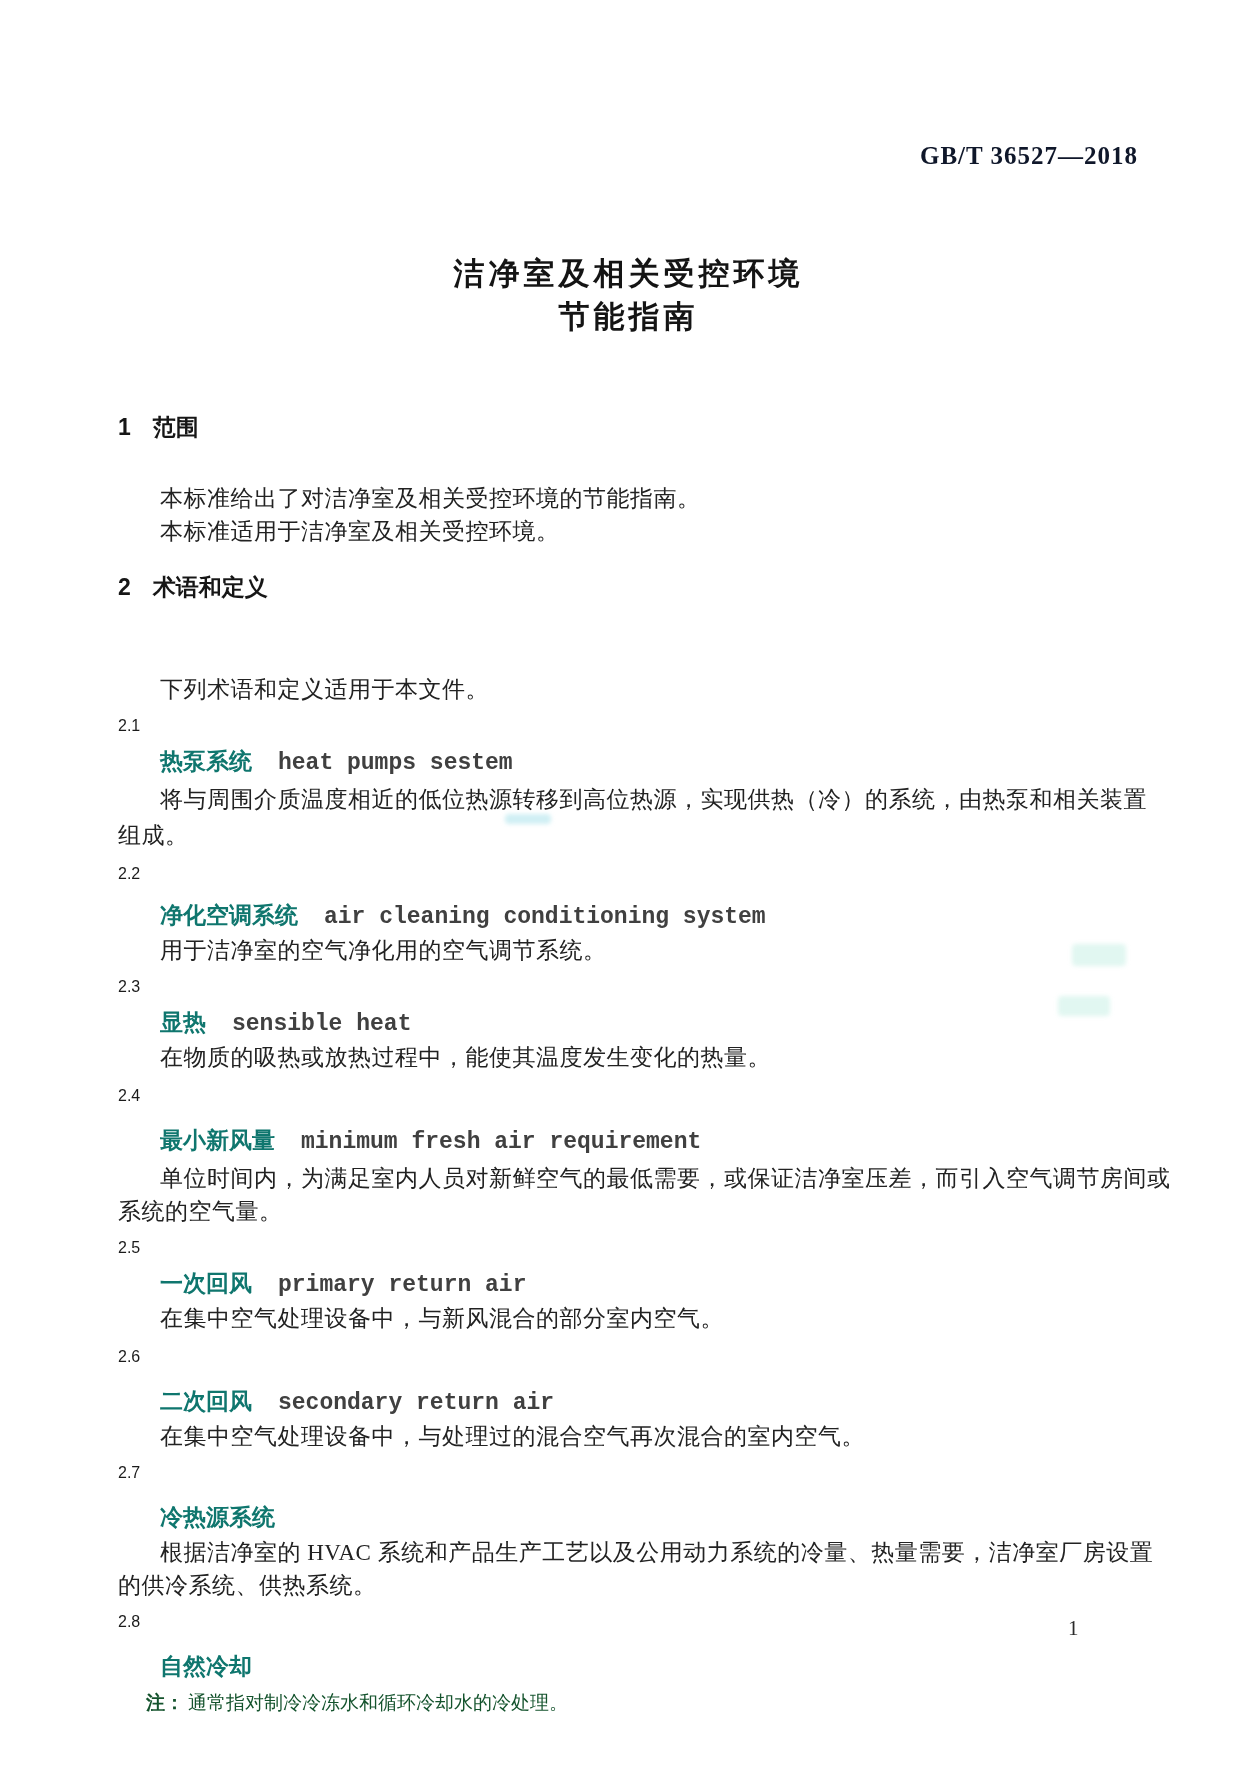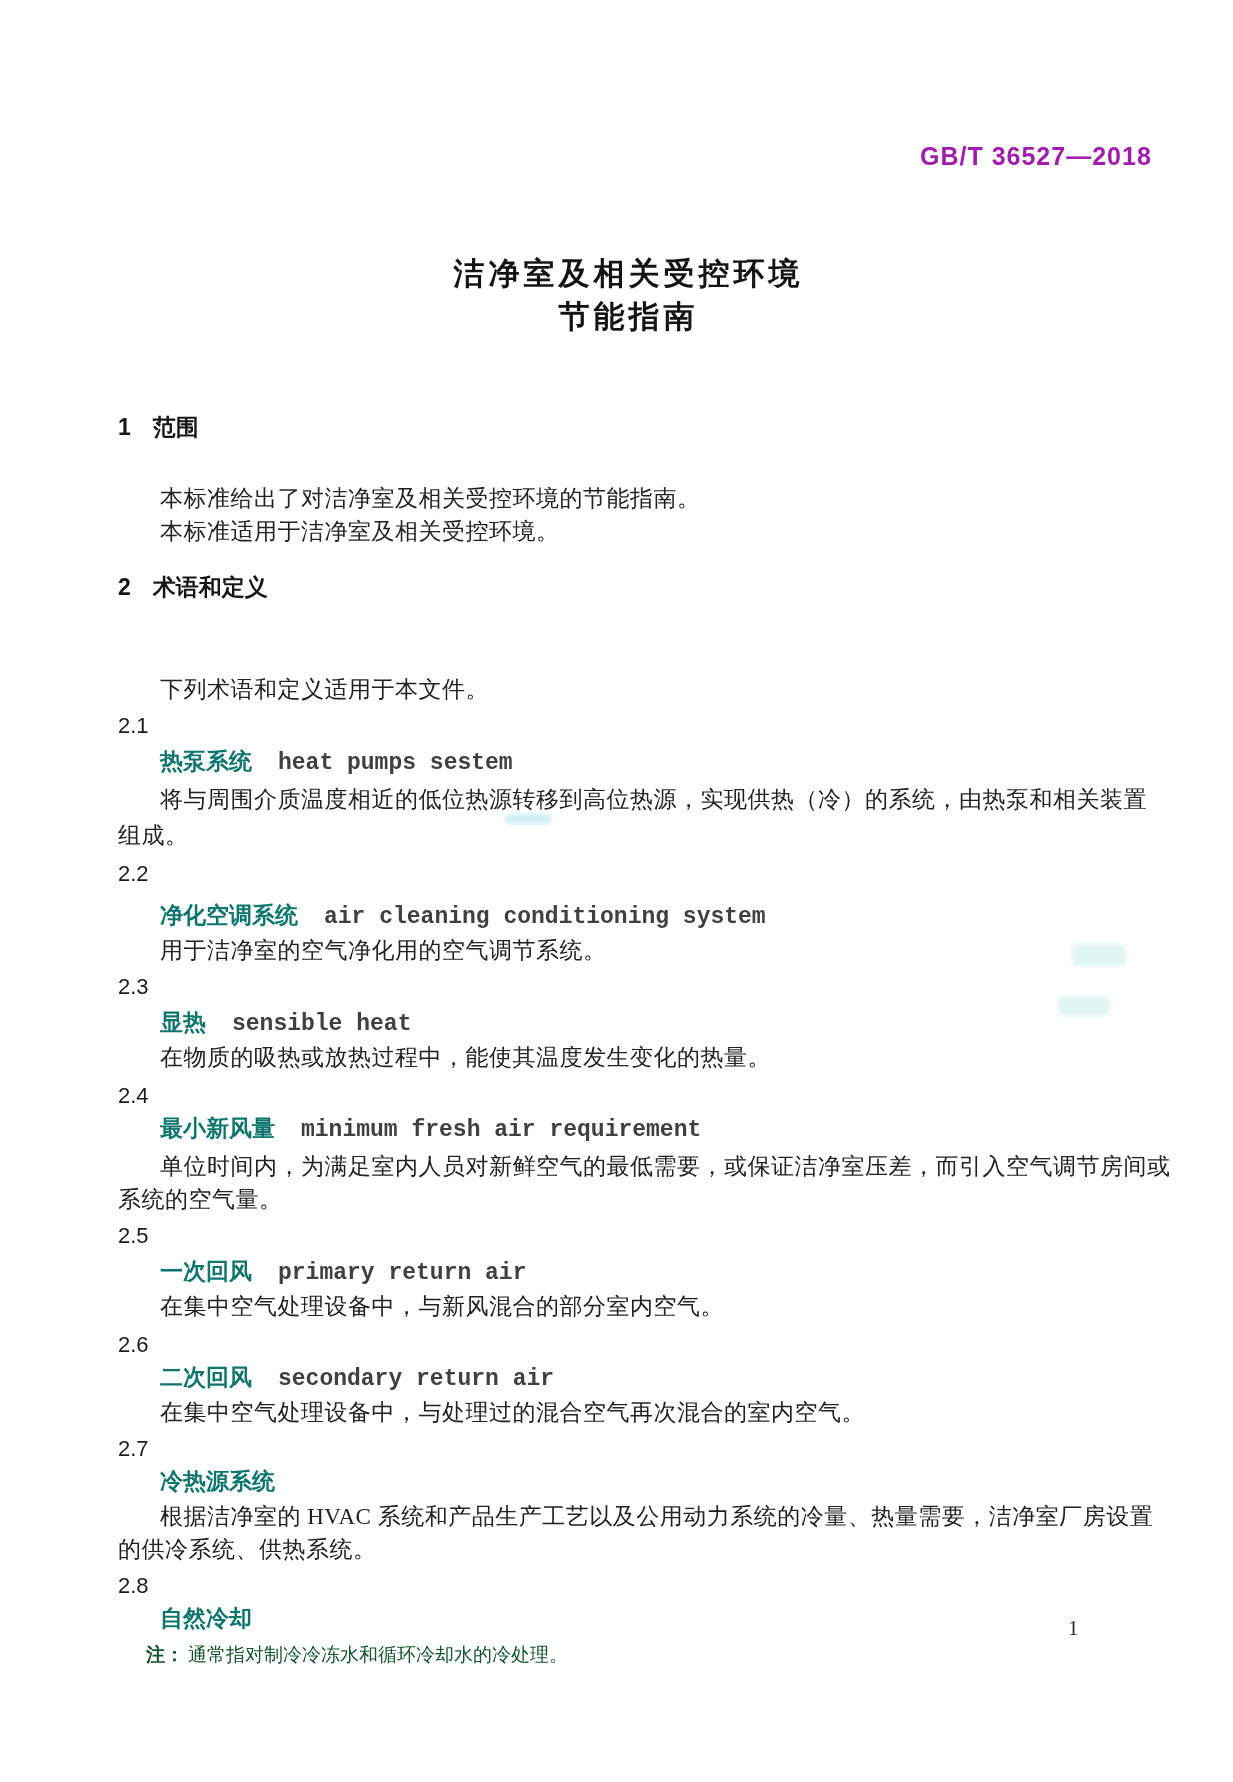--- a/index.html
+++ b/index.html
@@ -11,25 +11,25 @@
     background: #ffffff;
     font-family: "Liberation Serif", "DejaVu Serif", serif;
     color: #1f1f1f;
     overflow: hidden;
     box-sizing: border-box;
   }
   .doc-code {
     position: absolute;
     top: 142px;
     left: 920px;
-    font-family: Liberation Sans, sans-serif;
+    font-family: Liberation Serif, serif;
     font-weight: bold;
     font-size: 25px;
     letter-spacing: 1px;
-    color: #a21caf;
+    color: #0f172a;
   }
   .doc-title {
     position: relative;
     left: 12px;
     padding-top: 254px;
     text-align: center;
     font-family: "Liberation Sans", "DejaVu Sans", sans-serif;
     font-weight: bold;
     font-size: 31px;
     letter-spacing: 4px;
@@ -56,28 +56,29 @@
     font-size: 23px;
     line-height: 33px;
     letter-spacing: 0.5px;
     white-space: nowrap;
     color: #222222;
   }
   .indent { padding-left: 42px; }
 
   .term-num {
     font-family: "Liberation Sans", "DejaVu Sans", sans-serif;
-    font-size: 22px;
+    font-size: 16px;
     line-height: 33px;
     color: #1b1b1b;
   }
   .term-line {
     line-height: 33px;
     padding-left: 42px;
     white-space: nowrap;
+    margin-top: 12px;
   }
   .term-cn {
     font-family: "Liberation Sans", "DejaVu Sans", sans-serif;
     font-weight: bold;
     font-size: 23px;
     color: #0f766e;
   }
   .term-en {
     font-family: Liberation Mono, monospace;
     font-weight: bold;

